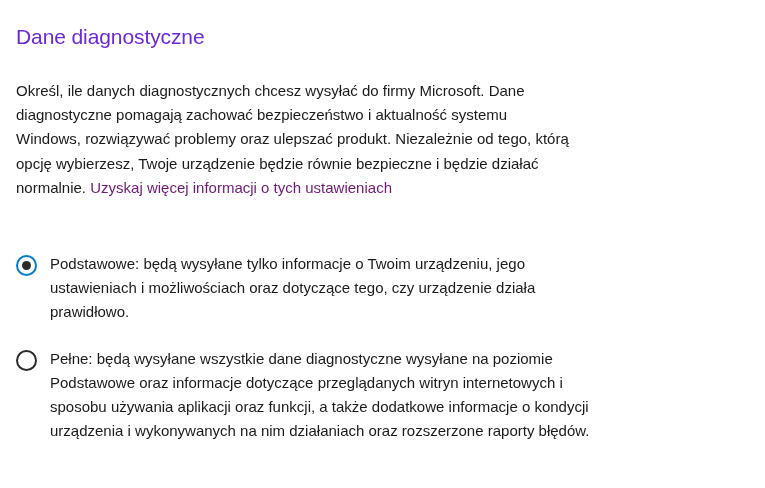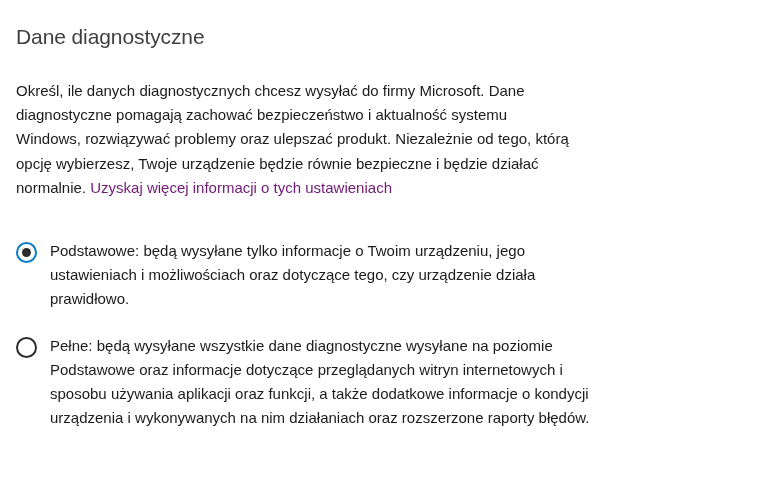--- a/index.html
+++ b/index.html
@@ -25,21 +25,21 @@
 
   
   .page-title {
     position: absolute;
     left: 16px;
     top: 9px;
     font-size: 21px;
     font-weight: 400;
     line-height: 28px;
     letter-spacing: -0.1px;
-    color: #404040;
+    color: #6d28d9;
     white-space: nowrap;
   }
 
   
   .description {
     position: absolute;
     left: 16px;
     top: 64px;
     width: 560px;
     font-size: 15px;
@@ -50,21 +50,21 @@
   .description .link {
     color: #701a75;
     text-decoration: none;
     cursor: pointer;
   }
 
   
   .radio-group {
     position: absolute;
     left: 16px;
-    top: 239px;
+    top: 252px;
     width: 580px;
   }
   .radio-option {
     position: relative;
     display: block;
     padding-left: 34px;
     margin-bottom: 22px;
     cursor: pointer;
   }
   .radio-option:last-child {

